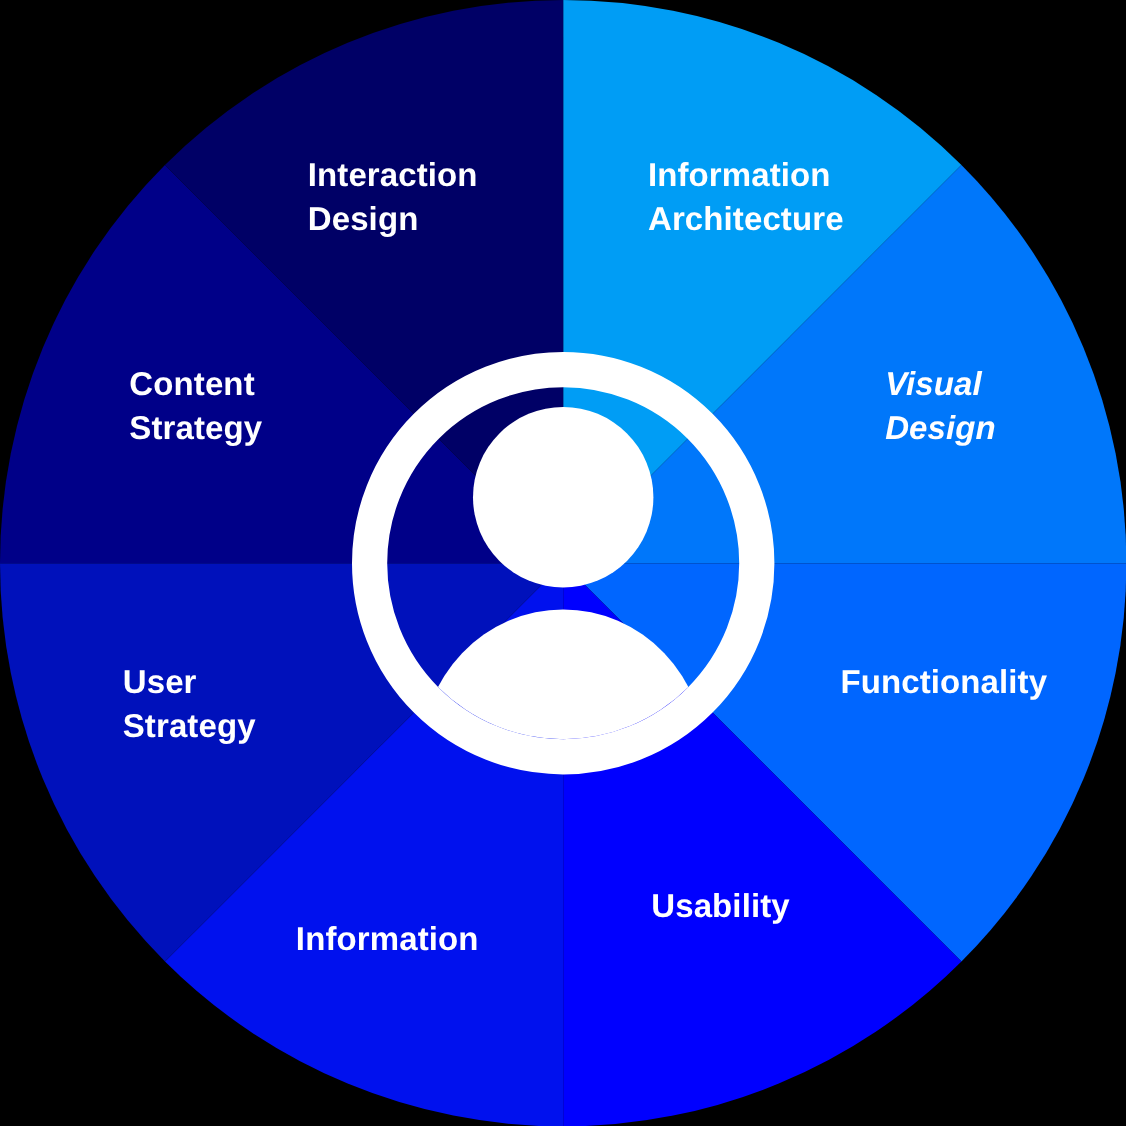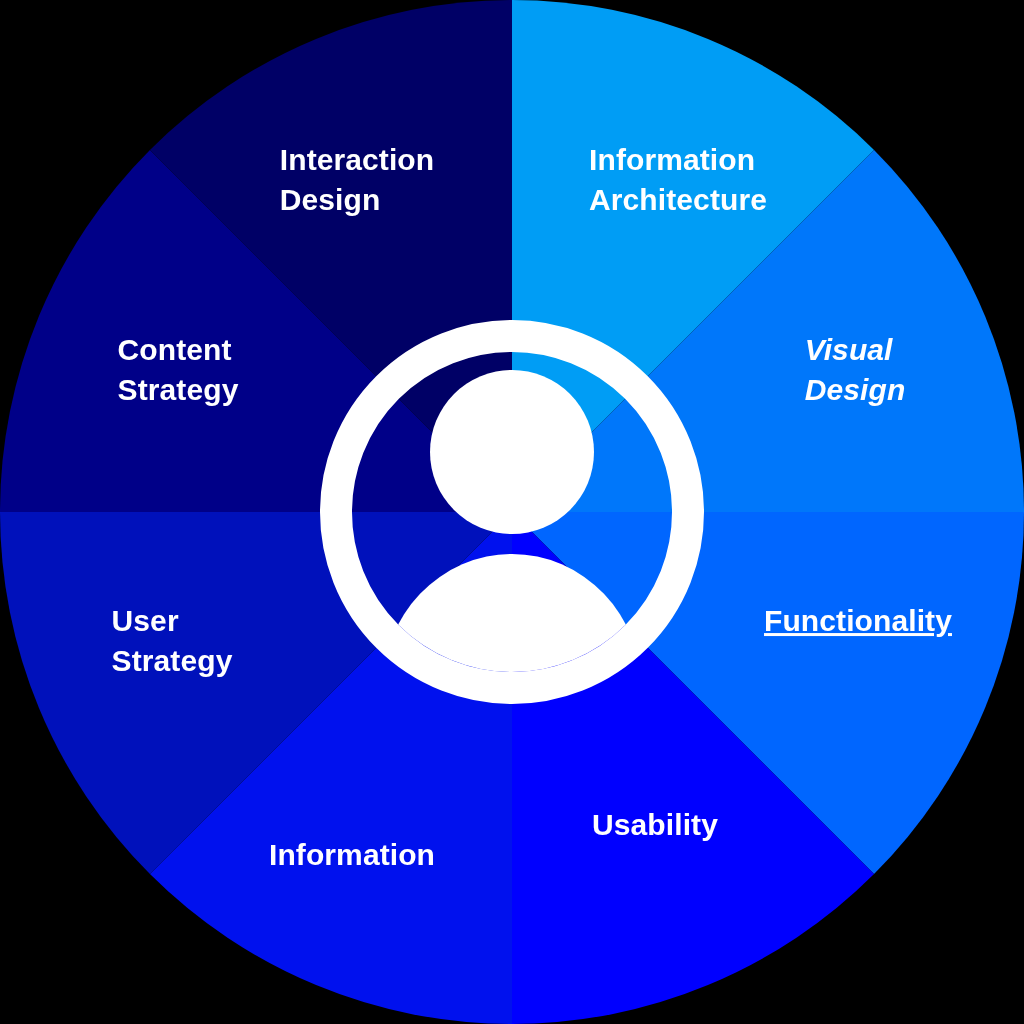--- a/index.html
+++ b/index.html
@@ -74,21 +74,21 @@
         <ellipse cx="512" cy="690" rx="130" ry="136" fill="#ffffff"></ellipse>
       </g>
     </g>
   </svg>
 
   <div id="labels-layer">
       <div class="seg-label" style="left: 678px; top: 180px;">Information
 Architecture</div>
       <div class="seg-label" style="left: 855px; top: 370px; font-style: italic;">Visual
 Design</div>
-      <div class="seg-label" style="left: 858px; top: 621px; text-decoration: underline;">Functionality</div>
+      <div class="seg-label" style="left: 858px; top: 621px;">Functionality</div>
       <div class="seg-label" style="left: 655px; top: 825px;">Usability</div>
       <div class="seg-label" style="left: 352px; top: 855px;">Information</div>
       <div class="seg-label" style="left: 172px; top: 641px;">User
 Strategy</div>
       <div class="seg-label" style="left: 178px; top: 370px;">Content
 Strategy</div>
       <div class="seg-label" style="left: 357px; top: 180px;">Interaction
 Design</div>
     </div>
 

